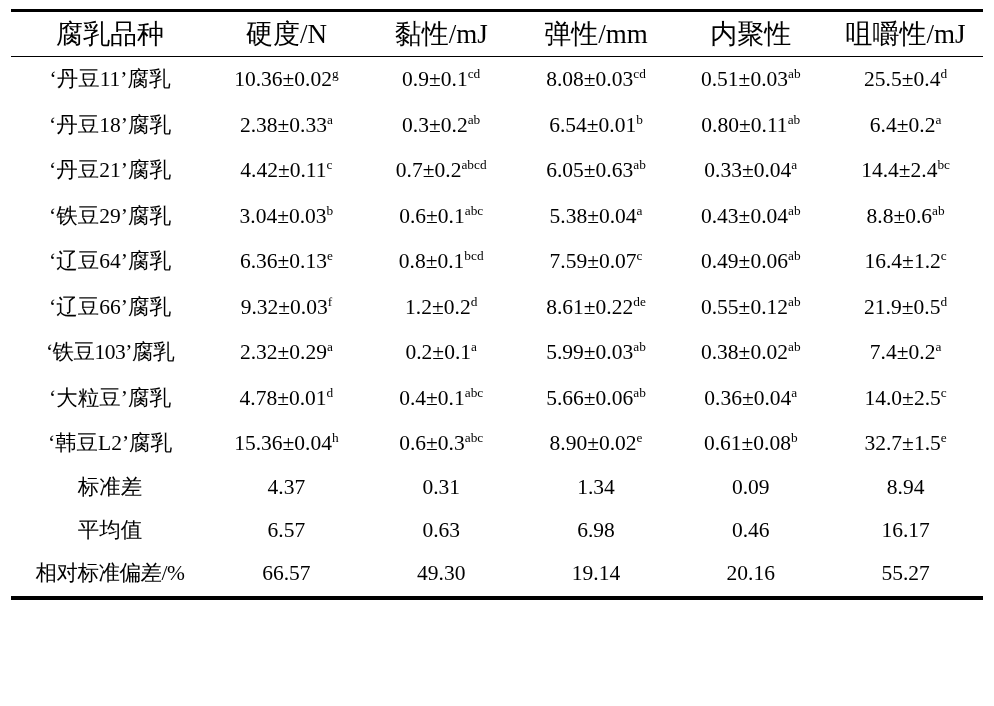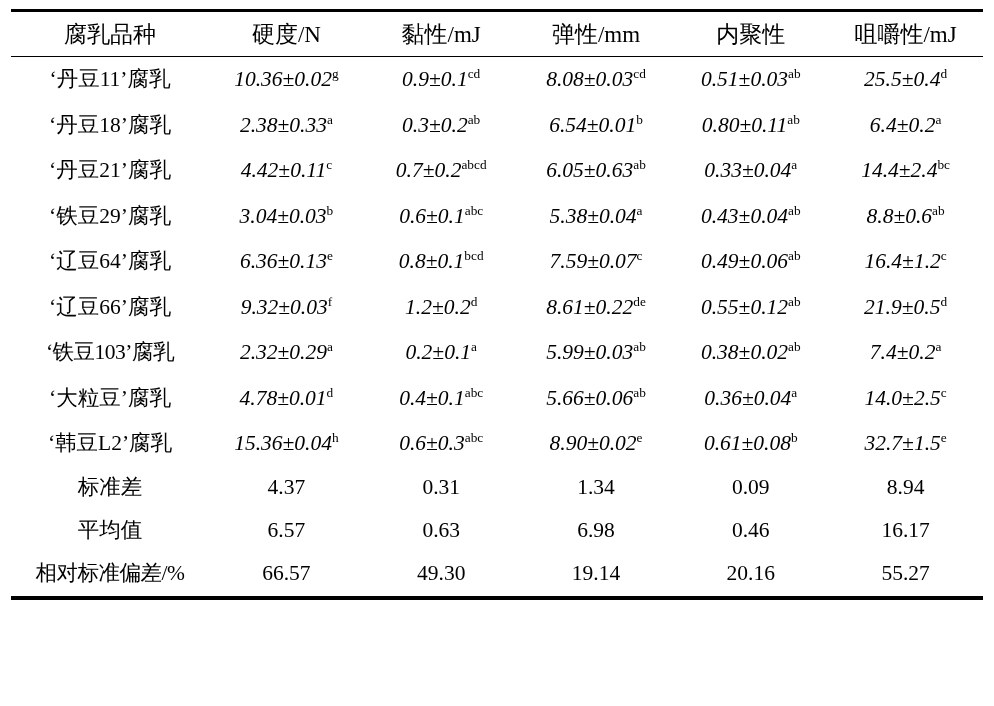--- a/index.html
+++ b/index.html
@@ -37,21 +37,21 @@
   }
   
   tr.rule-top td {
     height: 0;
     padding: 0;
     border-top: 3px solid #000;
   }
   tr.header-row td {
     height: 44px;
     border-bottom: 1.6px solid #000;
-    font-size: 23px;
+    font-size: 27px;
   }
   tr.body-row td {
     height: 45.5px;
   }
   tr.stat-row td {
     height: 43px;
   }
   tr.rule-bottom td {
     height: 0;
     padding: 0;
@@ -65,21 +65,20 @@
   .col-name { width: 198px; }
   .col-v { width: 154.8px; }
 
   sup {
     font-size: 0.62em;
     vertical-align: super;
     line-height: 0;
   }
   .val {
     white-space: nowrap;
-    font-style: italic;
   }
   .namecell {
     white-space: nowrap;
     margin-top: 44px;
   }
   .tight {
     letter-spacing: -0.5px;
   }
 </style>
 </head>

